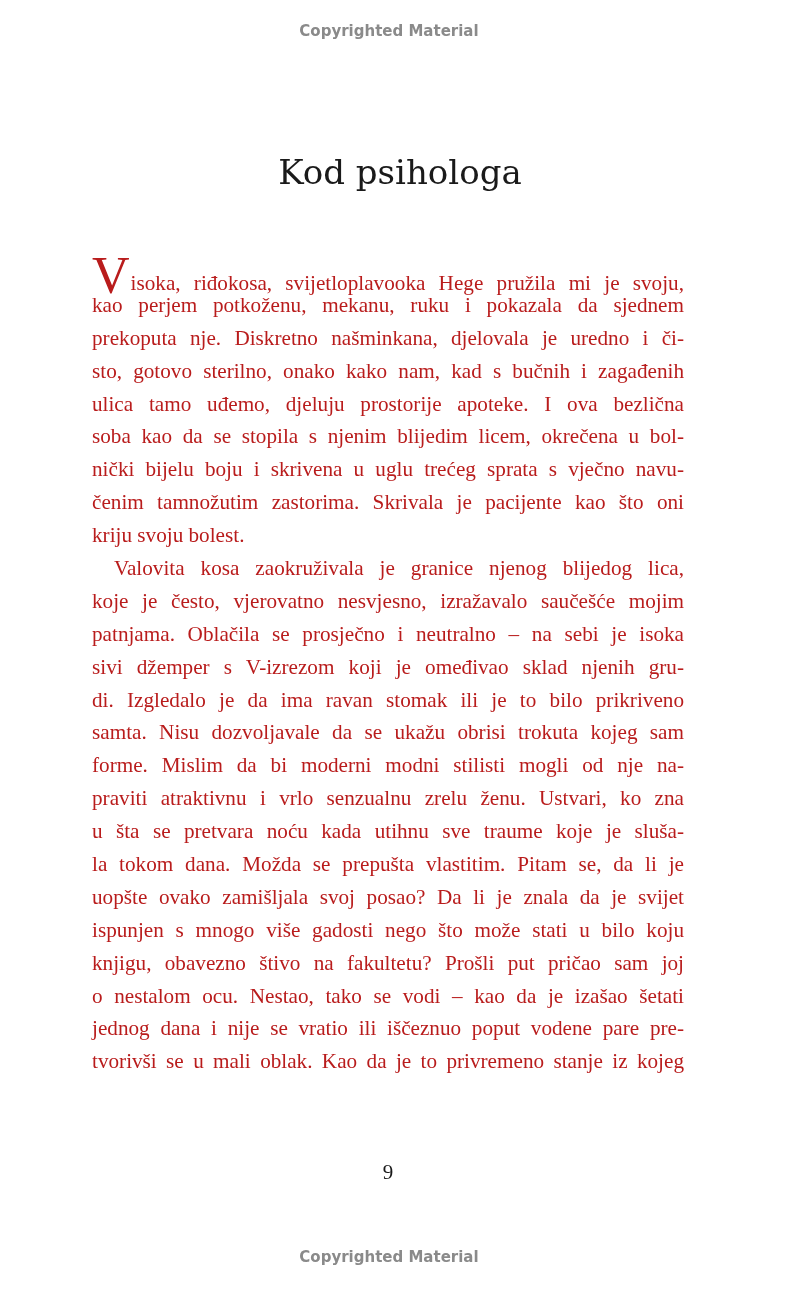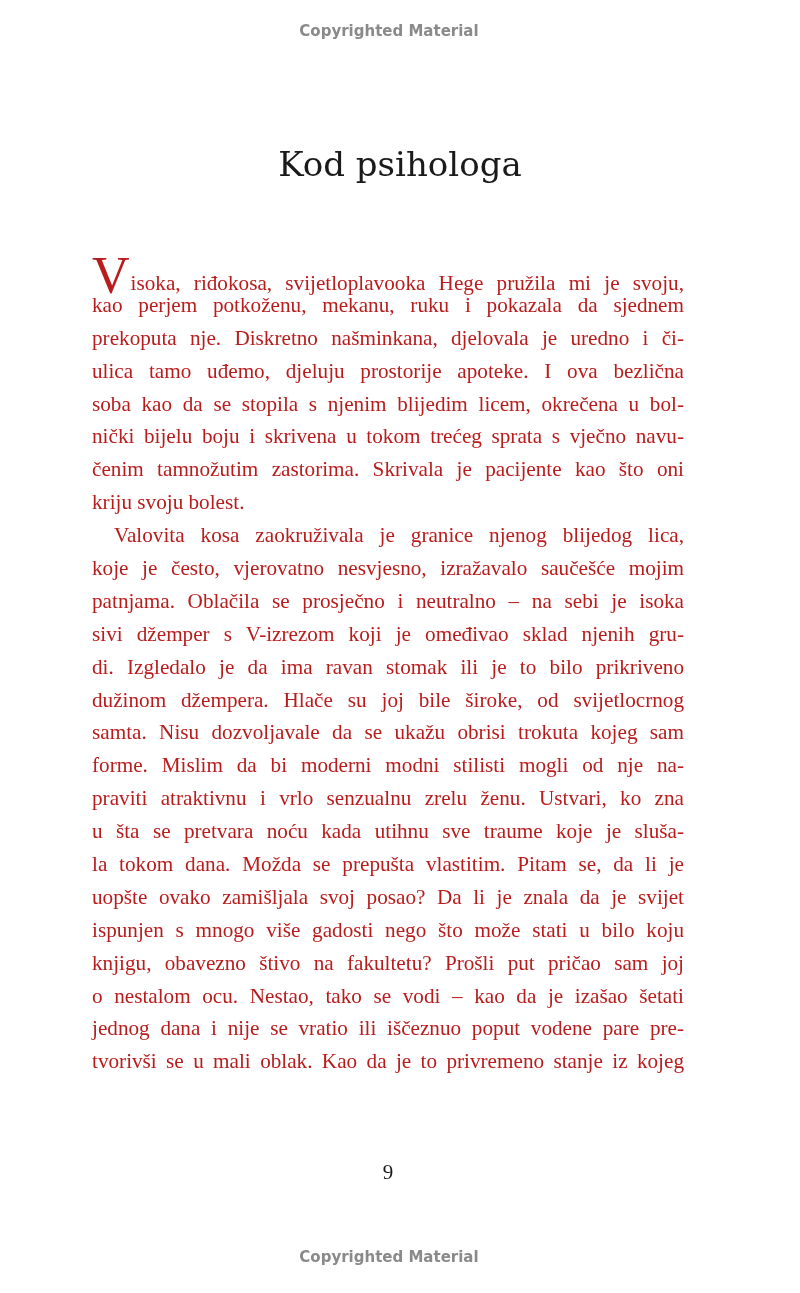--- a/index.html
+++ b/index.html
@@ -22,21 +22,21 @@
       font-weight: bold;
       font-size: 15px;
       color: #8a8a8a;
       letter-spacing: 0px;
     }
     .watermark.top { top: 22px; }
     .watermark.bottom { top: 1248px; }
 
     .chapter-title {
       position: absolute;
-      top: 144px;
+      top: 152px;
       left: 0;
       width: 800px;
       text-align: center;
       font-family: "DejaVu Serif", serif;
       font-size: 34px;
       color: #1a1a1a;
       letter-spacing: 0px;
     }
 
     .body-text {
@@ -85,33 +85,33 @@
 
 <div class="watermark top">Copyrighted Material</div>
 
 <h1 class="chapter-title" style="margin:0;font-weight:normal;">Kod psihologa</h1>
 
 <div class="body-text">
   <div>
     <span class="line"><span class="dropcap">V</span><span>isoka, riđokosa, svijetloplavooka Hege pružila mi je svoju,</span></span>
     <span class="line">kao perjem potkoženu, mekanu, ruku i pokazala da sjednem</span>
     <span class="line">prekoputa nje. Diskretno našminkana, djelovala je uredno i či-</span>
+    <span class="line">sto, gotovo sterilno, onako kako nam, kad s bučnih i zagađenih</span>
     <span class="line">ulica tamo uđemo, djeluju prostorije apoteke. I ova bezlična</span>
     <span class="line">soba kao da se stopila s njenim blijedim licem, okrečena u bol-</span>
-    <span class="line">nički bijelu boju i skrivena u tokom trećeg sprata s vječno navu-</span>
+    <span class="line">nički bijelu boju i skrivena u uglu trećeg sprata s vječno navu-</span>
     <span class="line">čenim tamnožutim zastorima. Skrivala je pacijente kao što oni</span>
     <span class="line last">kriju svoju bolest.</span>
   </div>
   <div>
     <span class="line indent">Valovita kosa zaokruživala je granice njenog blijedog lica,</span>
     <span class="line">koje je često, vjerovatno nesvjesno, izražavalo saučešće mojim</span>
     <span class="line">patnjama. Oblačila se prosječno i neutralno – na sebi je isoka</span>
     <span class="line">sivi džemper s V-izrezom koji je omeđivao sklad njenih gru-</span>
     <span class="line">di. Izgledalo je da ima ravan stomak ili je to bilo prikriveno</span>
-    <span class="line">dužinom džempera. Hlače su joj bile široke, od svijetlocrnog</span>
     <span class="line">samta. Nisu dozvoljavale da se ukažu obrisi trokuta kojeg sam</span>
     <span class="line">forme. Mislim da bi moderni modni stilisti mogli od nje na-</span>
     <span class="line">praviti atraktivnu i vrlo senzualnu zrelu ženu. Ustvari, ko zna</span>
     <span class="line">u šta se pretvara noću kada utihnu sve traume koje je sluša-</span>
     <span class="line">la tokom dana. Možda se prepušta vlastitim. Pitam se, da li je</span>
     <span class="line">uopšte ovako zamišljala svoj posao? Da li je znala da je svijet</span>
     <span class="line">ispunjen s mnogo više gadosti nego što može stati u bilo koju</span>
     <span class="line">knjigu, obavezno štivo na fakultetu? Prošli put pričao sam joj</span>
     <span class="line">o nestalom ocu. Nestao, tako se vodi – kao da je izašao šetati</span>
     <span class="line">jednog dana i nije se vratio ili iščeznuo poput vodene pare pre-</span>

